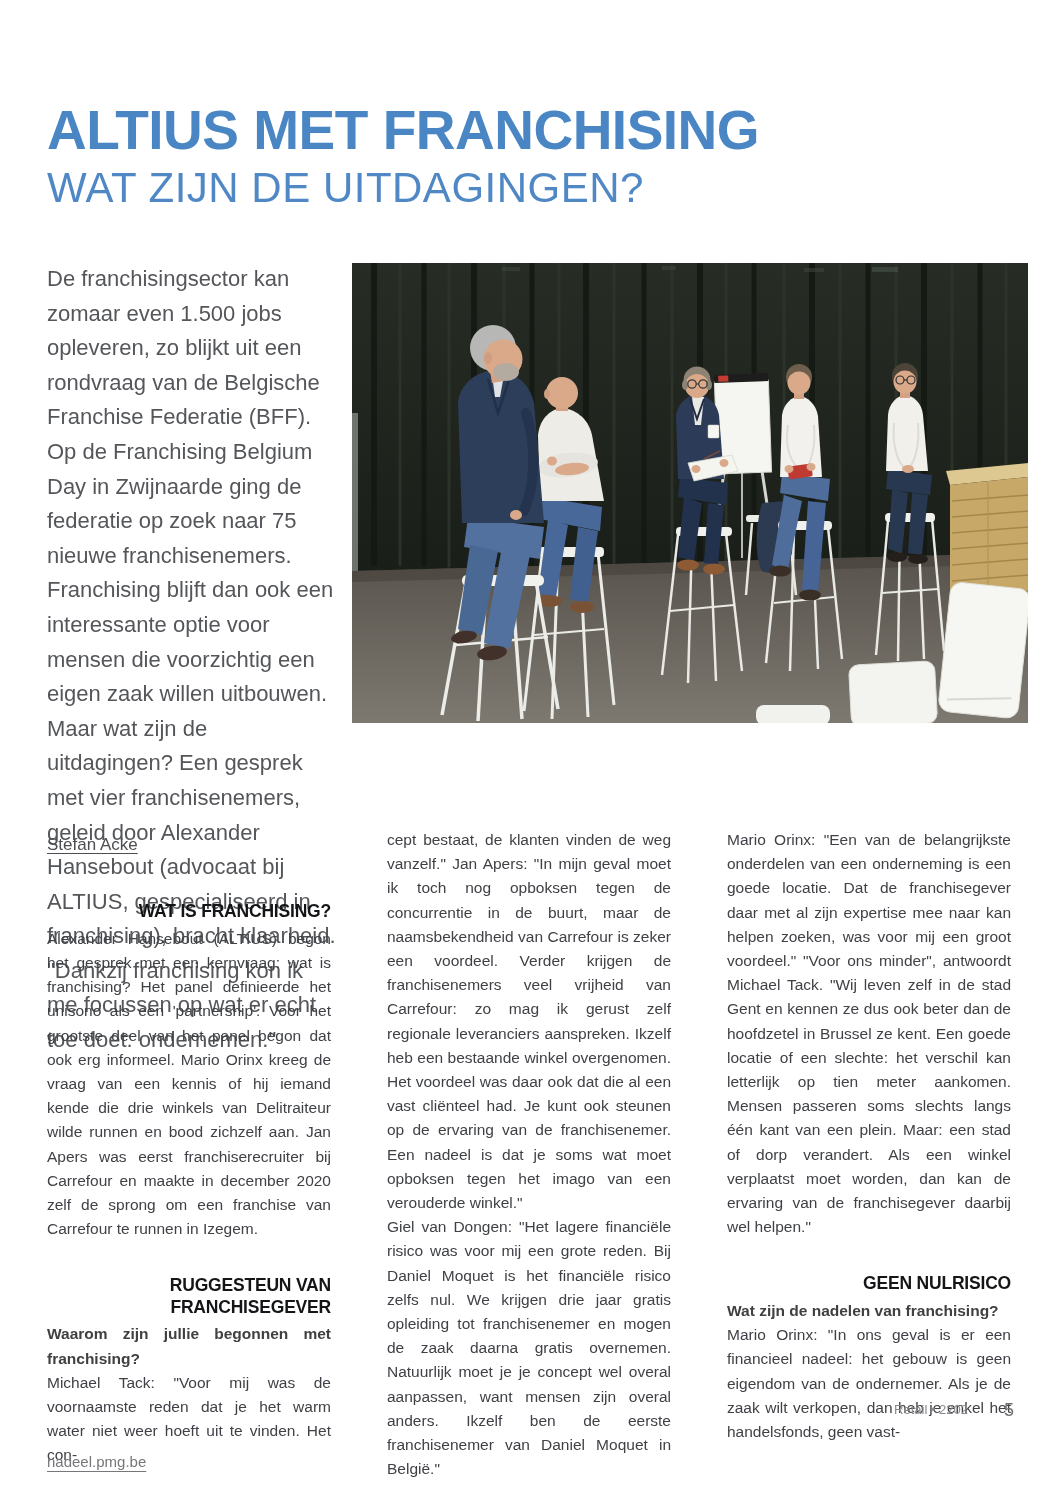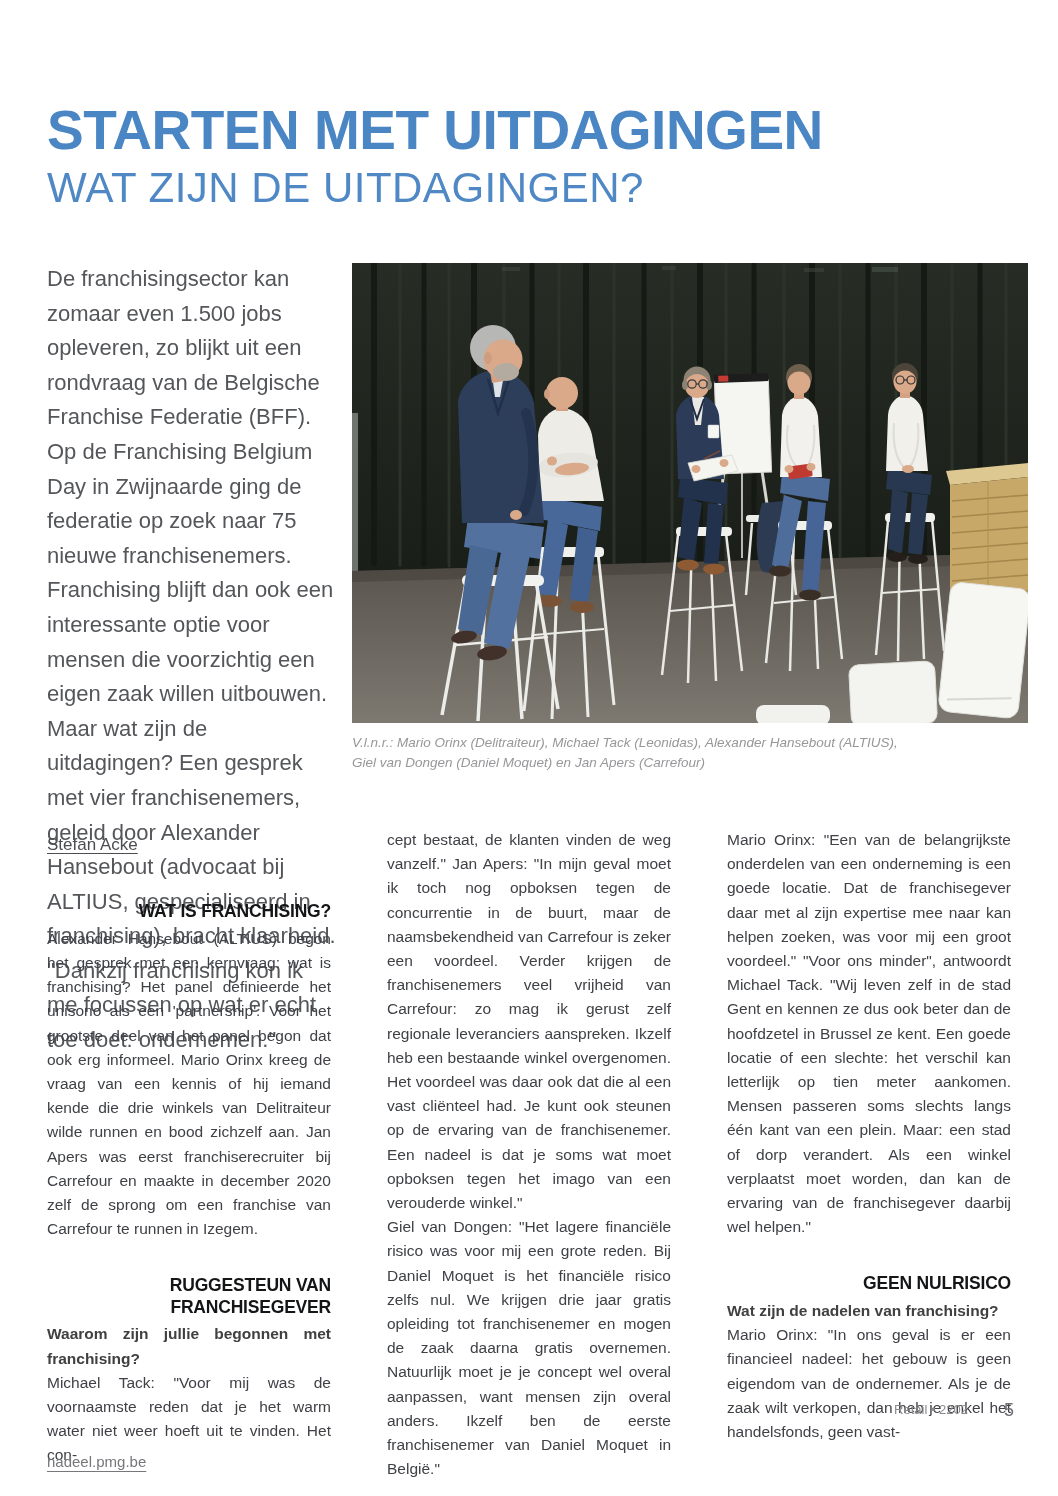--- a/index.html
+++ b/index.html
@@ -54,21 +54,21 @@
     color:#8b8b8d; display:flex; align-items:flex-end;gap:24px;
   }
   .page-num { font-size:18px; color:#6e6f72; margin-left:12px; }
 </style>
 </head>
 <body>
 
 <div class="page">
 
   <div class="title-block">
-    <h1 class="title">STARTEN MET UITDAGINGEN</h1>
+    <h1 class="title">ALTIUS MET FRANCHISING</h1>
     <h2 class="subtitle">WAT ZIJN DE UITDAGINGEN?</h2>
   </div>
 
   <div class="intro">De franchisingsector kan zomaar even 1.500 jobs opleveren, zo blijkt uit een rondvraag van de Belgische Franchise Federatie (BFF). Op de Franchising Belgium Day in Zwijnaarde ging de federatie op zoek naar 75 nieuwe franchisenemers. Franchising blijft dan ook een interessante optie voor mensen die voorzichtig een eigen zaak willen uitbouwen. Maar wat zijn de uitdagingen? Een gesprek met vier franchisenemers, geleid door Alexander Hansebout (advocaat bij ALTIUS, gespecialiseerd in franchising), bracht klaarheid. "Dankzij franchising kon ik me focussen op wat er echt toe doet: ondernemen."</div>
 
   <div class="photo">
     <svg viewBox="0 0 676 460" preserveAspectRatio="none">
       <defs>
         <linearGradient id="floorG" x1="0" y1="0" x2="0" y2="1">
           <stop offset="0" stop-color="#57524b"></stop>
@@ -293,24 +293,20 @@
           <path d="M600,440 L664,432" stroke="#d8d8d2" stroke-width="2"></path>
         </g>
         <g transform="rotate(-3 540 430)">
           <rect x="498" y="400" width="86" height="62" rx="10" fill="#f3f3f0" stroke="#deded8"></rect>
         </g>
         <rect x="404" y="442" width="74" height="20" rx="8" fill="#f1f1ee"></rect>
       </g>
     </svg>
   </div>
 
-  <div class="caption">
-    <div>V.l.n.r.: Mario Orinx (Delitraiteur), Michael Tack (Leonidas), Alexander Hansebout (ALTIUS),</div>
-    <div>Giel van Dongen (Daniel Moquet) en Jan Apers (Carrefour)</div>
-  </div>
 
   <div class="columns">
 
     <div class="col">
       <a class="author" href="#">Stefan Acke</a>
       <h3 class="col-heading gap-top">WAT IS FRANCHISING?</h3>
       <p>Alexander Hansebout (ALTIUS) begon het gesprek met een kernvraag: wat is franchising? Het panel definieerde het unisono als een 'partnership'. Voor het grootste deel van het panel begon dat ook erg informeel. Mario Orinx kreeg de vraag van een kennis of hij iemand kende die drie winkels van Delitraiteur wilde runnen en bood zichzelf aan. Jan Apers was eerst franchiserecruiter bij Carrefour en maakte in december 2020 zelf de sprong om een franchise van Carrefour te runnen in Izegem.</p>
       <h3 class="col-heading gap-mid">RUGGESTEUN VAN FRANCHISEGEVER</h3>
       <p class="question">Waarom zijn jullie begonnen met franchising?</p>
       <p>Michael Tack: "Voor mij was de voornaamste reden dat je het warm water niet weer hoeft uit te vinden. Het con-</p>

